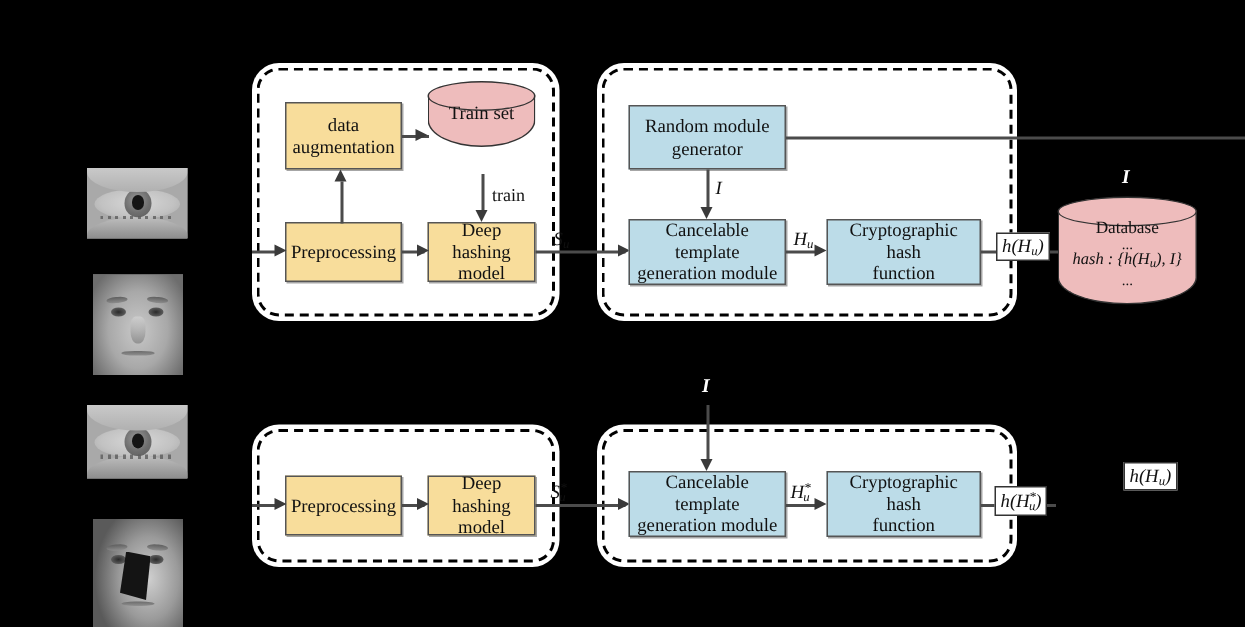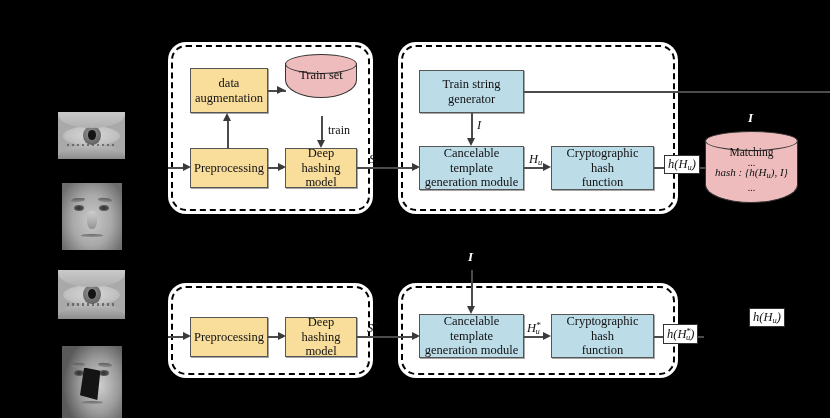--- a/index.html
+++ b/index.html
@@ -209,21 +209,21 @@
   <div class="arrowR" style="left:278px;top:163px;"></div>
 
   <span class="mlabel" style="left:369px;top:152px;">
     <span>S</span><span class="sub">u</span>
   </span>
   <div class="hline" style="left:357px;top:167px;width:60px;"></div>
   <div class="arrowR" style="left:412px;top:163px;"></div>
 
   <div class="pbox blue" style="left:419px;top:70px;width:105px;height:43px;">
     <span style="display:block">
-      <span>Train string</span><br>
+      <span>Random module</span><br>
       <span>generator</span>
     </span>
   </div>
 
   <div class="pbox blue" style="left:419px;top:146px;width:105px;height:44px;">
     <span style="display:block">
       <span>Cancelable template</span><br>
       <span>generation module</span>
     </span>
   </div>
@@ -249,21 +249,21 @@
 
   <div class="hline" style="left:654px;top:167px;width:55px;"></div>
   <span class="mlabel boxed" style="left:664px;top:155px;">
     <span style="font-style:italic">h(H</span><span class="sub">u</span><span style="font-style:italic">)</span>
   </span>
 
   <div class="cyl" style="left:705px;top:131px;width:93px;height:72px;">
     <div class="body"></div>
     <div class="top"></div>
     <div class="lbl" style="padding-top:6px;">
-      <span style="font-size:11.5px">Matching</span>
+      <span style="font-size:11.5px">Database</span>
       <span style="font-size:10px;line-height:.7">...</span>
       <span style="font-size:11px;font-style:italic">
         <span>hash : {h(H</span><span class="sub">u</span><span>), I}</span>
       </span>
       <span style="font-size:10px;line-height:1.4">...</span>
     </div>
   </div>
   <span class="whiteglyph" style="left:748px;top:110px;">I</span>
 
   <div class="panel" style="left:168px;top:283px;width:205px;height:95px;"></div>

